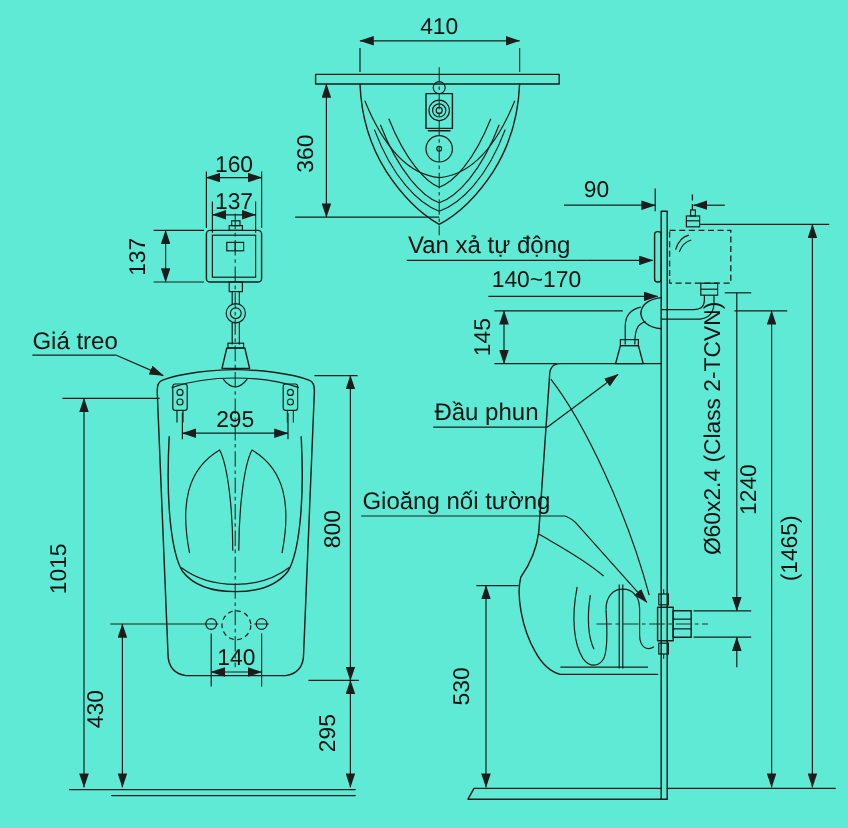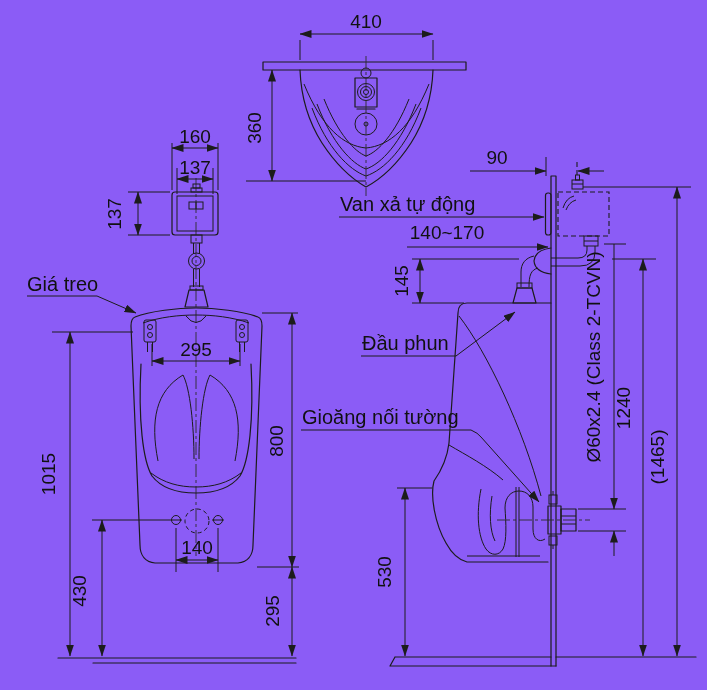--- a/index.html
+++ b/index.html
@@ -1,16 +1,16 @@
 <!DOCTYPE html>
 <html><head>
 <meta charset="utf-8">
 <style>
   html,body{margin:0;padding:0;background:#ffffff;}
-  .stage{width:707px;height:690px;background:#8b5cf6;position:relative;overflow:hidden;}
+  .stage{width:707px;height:690px;background:#5eead4;position:relative;overflow:hidden;}
   svg{display:block;}
   .ln{stroke:#1c1c1c;stroke-width:1.2;fill:none;stroke-linecap:round;stroke-linejoin:round;}
   .thin{stroke:#1c1c1c;stroke-width:1;fill:none;}
   .dim{stroke:#1c1c1c;stroke-width:1;fill:none;}
   .cl{stroke:#2a2a2a;stroke-width:0.9;fill:none;stroke-dasharray:13 3 3 3;}
   .hid{stroke:#1c1c1c;stroke-width:1.1;fill:none;stroke-dasharray:5 3;}
   .dash{stroke-dasharray:4 3;}
   text{font-family:"Liberation Sans","DejaVu Sans",sans-serif;fill:#111;}
   .t{font-size:19px;}
   .lbl{font-size:20px;}

